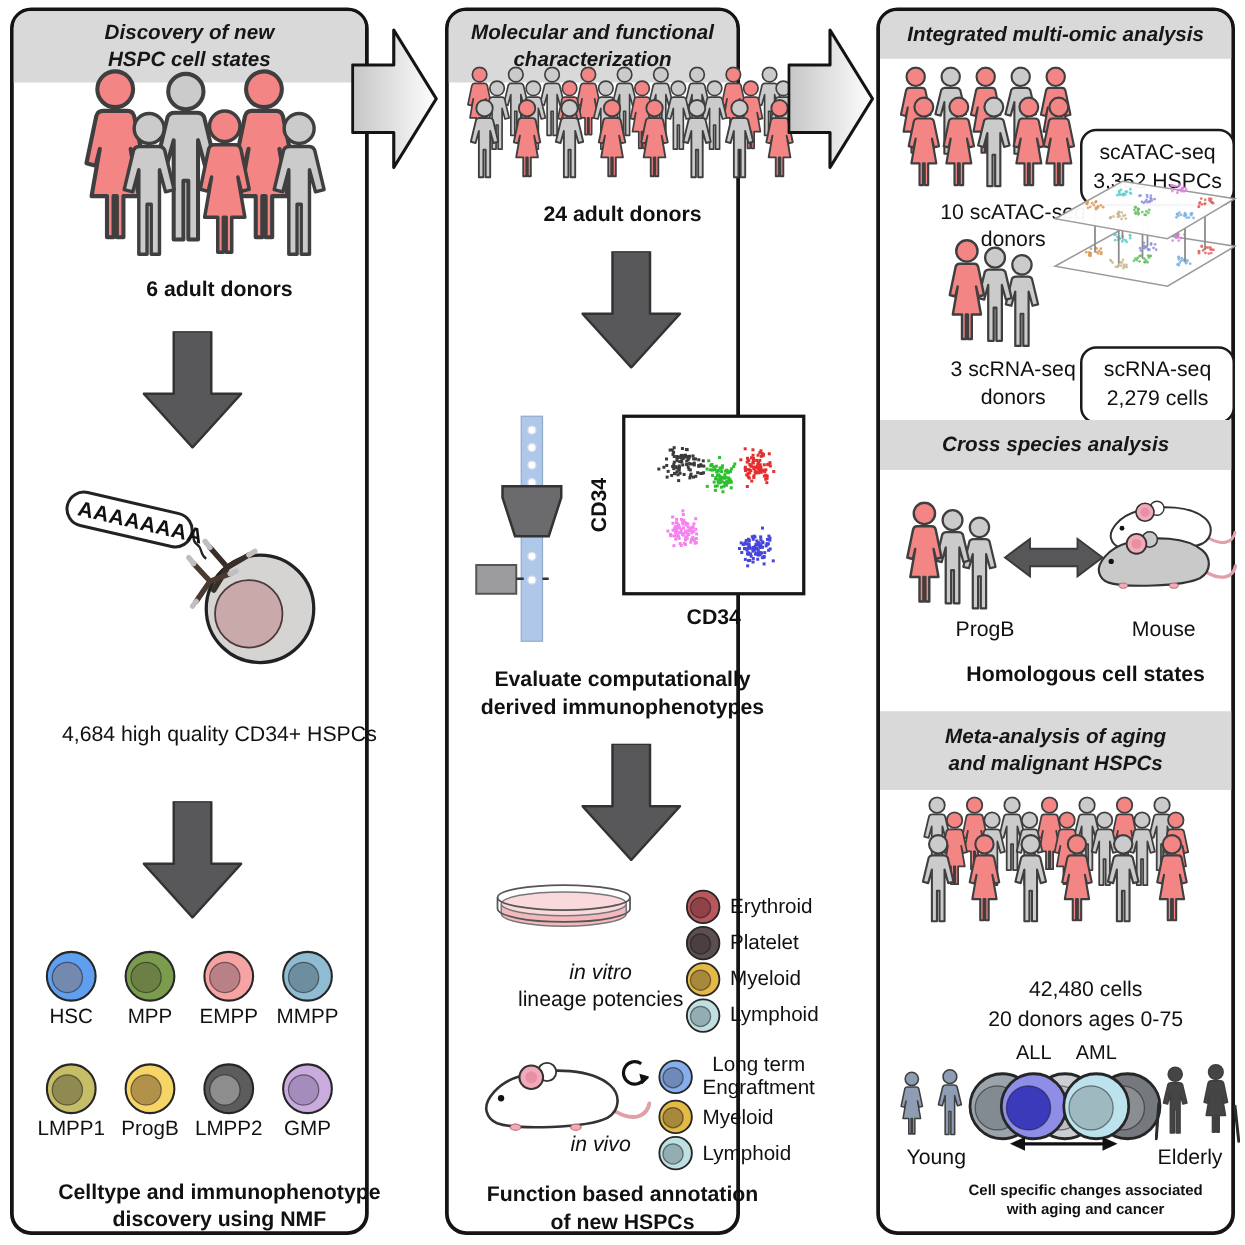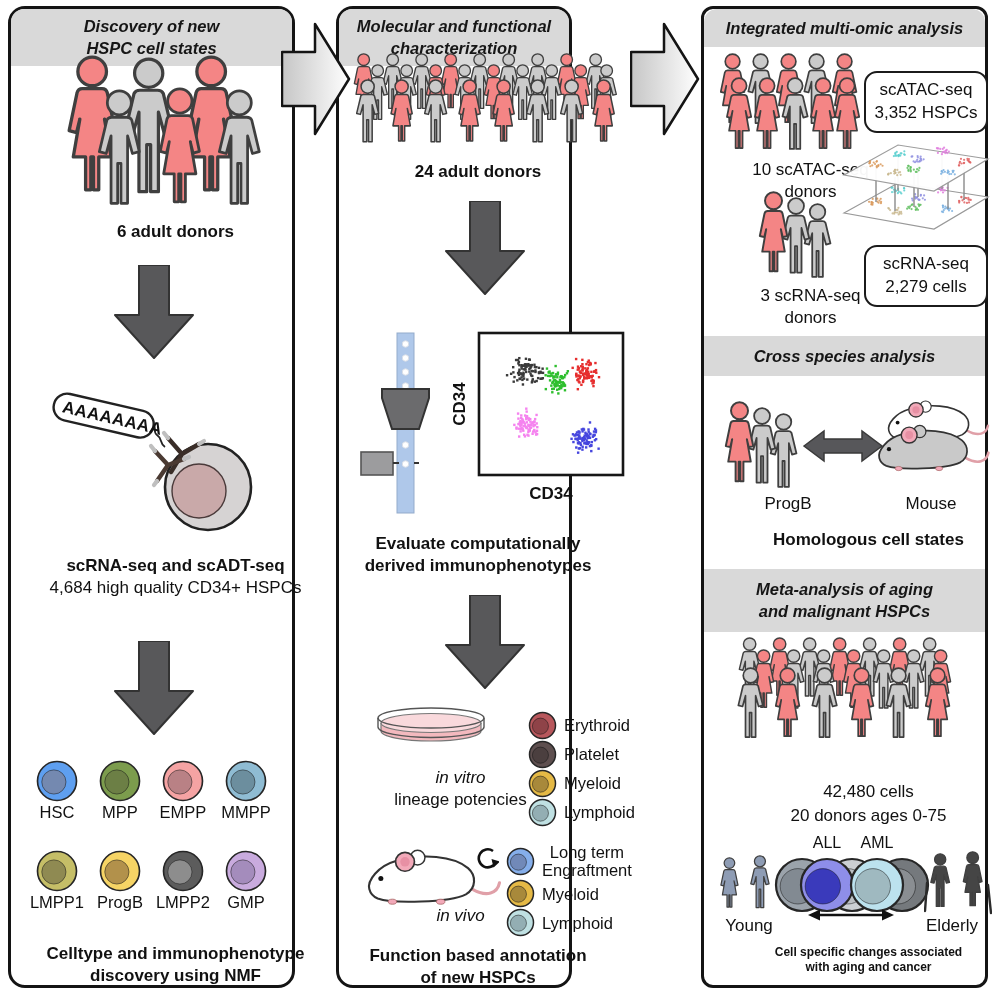--- a/index.html
+++ b/index.html
@@ -1,32 +1,32 @@
 <!DOCTYPE html>
 <html><head>
 <meta charset="utf-8">
 <style>
   html,body{margin:0;padding:0;background:#fff;}
   body{width:996px;height:996px;position:relative;font-family:"Liberation Sans",sans-serif;color:#111;overflow:hidden;}
   .panel{position:absolute;top:6px;height:982px;background:#fff;border:3px solid #141414;border-radius:17px;box-sizing:border-box;padding-left:24px;}
   #panel-left{left:8px;width:287px;}
-  #panel-mid{left:336px;width:236px;}
-  #panel-right{left:701px;width:287px;border-radius:12px;}
+  #panel-mid{left:356px;width:236px;}
+  #panel-right{left:701px;width:287px;}
   .phead{position:absolute;top:0;left:0;right:0;background:#D9D9D9;border-radius:13px 13px 0 0;
          font-weight:bold;font-style:italic;font-size:16.5px;line-height:1.35;text-align:center;
          padding:6px 2px;white-space:pre-line;color:#161616;}
   .subbar{position:absolute;left:0;right:0;background:#D9D9D9;font-weight:bold;font-style:italic;
           font-size:16.5px;line-height:1.35;text-align:center;white-space:pre-line;padding:9px 0;color:#161616;}
   .txt{position:absolute;width:100%;text-align:center;font-size:17px;line-height:1.28;white-space:pre-line;}
   .bold{font-weight:bold;}
   .it{font-style:italic;}
   .small{font-size:16px;}
   .abs{position:absolute;}
   .infobox{position:absolute;border:2.5px solid #1b1b1b;border-radius:13px;background:#fff;
-           text-align:center;font-size:17px;line-height:1.35;white-space:pre-line;padding:6px 4px;}
+           text-align:center;font-size:17px;line-height:1.35;white-space:pre-line;padding:6px 4px;margin-top:32px;}
   .leg-row{display:flex;align-items:center;gap:7px;min-height:26px;}
   .leg-label{font-size:16.5px;line-height:1.1;white-space:pre-line;text-align:center;}
   svg{display:block;}
 </style>
 </head>
 <body>
 
 <svg width="0" height="0" style="position:absolute" aria-hidden="true">
   <defs>
     <g id="person-m" stroke="#3F3F3F" stroke-width="2" stroke-linejoin="round">
@@ -70,21 +70,20 @@
     </g>
     <g stroke="#BFBFBF" stroke-width="4.2" stroke-linecap="round">
       <path d="M139,63 L135,58 M170,69 L175,66 M126,76 L122,71 M155,84 L160,82 M128,106 L125,110"></path>
     </g>
     <g transform="translate(28,16) rotate(13)">
       <rect x="0" y="0" width="102" height="27" rx="13.5" fill="#fff" stroke="#222" stroke-width="2.4"></rect>
       <text x="9" y="19.5" font-size="17" font-weight="bold" letter-spacing="0.5" fill="#111">AAAAAAAA</text>
     </g>
   </svg>
 
-  <div class="txt bold" style="top:546px">scRNA-seq and scADT-seq</div>
   <div class="txt" style="top:568px">4,684 high quality CD34+ HSPCs</div>
   <svg class="abs arrow-down" style="left:103px;top:632px" width="80" height="94" viewBox="0 0 80 94">
       <polygon points="25,0 55,0 55,50 79,50 40,93 1,50 25,50" fill="#58585A" stroke="#333" stroke-width="2" stroke-linejoin="round"></polygon>
     </svg>
 
   <svg class="abs" id="celltype-grid" style="left:0;top:742px" width="281" height="168" viewBox="0 0 281 168">
       <g>
         <circle cx="46" cy="30" r="19.5" fill="#5E9FF0" stroke="#262626" stroke-width="1.6575000000000002"></circle>
         <circle cx="42.88" cy="30.975" r="12.09" fill="#7489B0" stroke="rgba(20,20,20,0.5)" stroke-width="1"></circle>
       </g>

